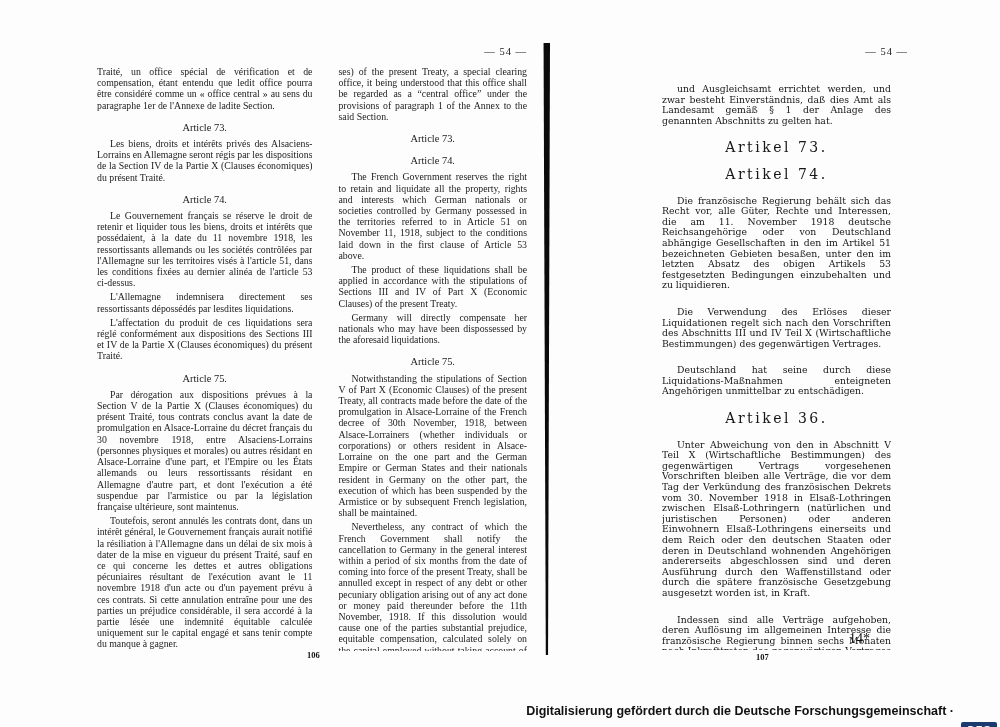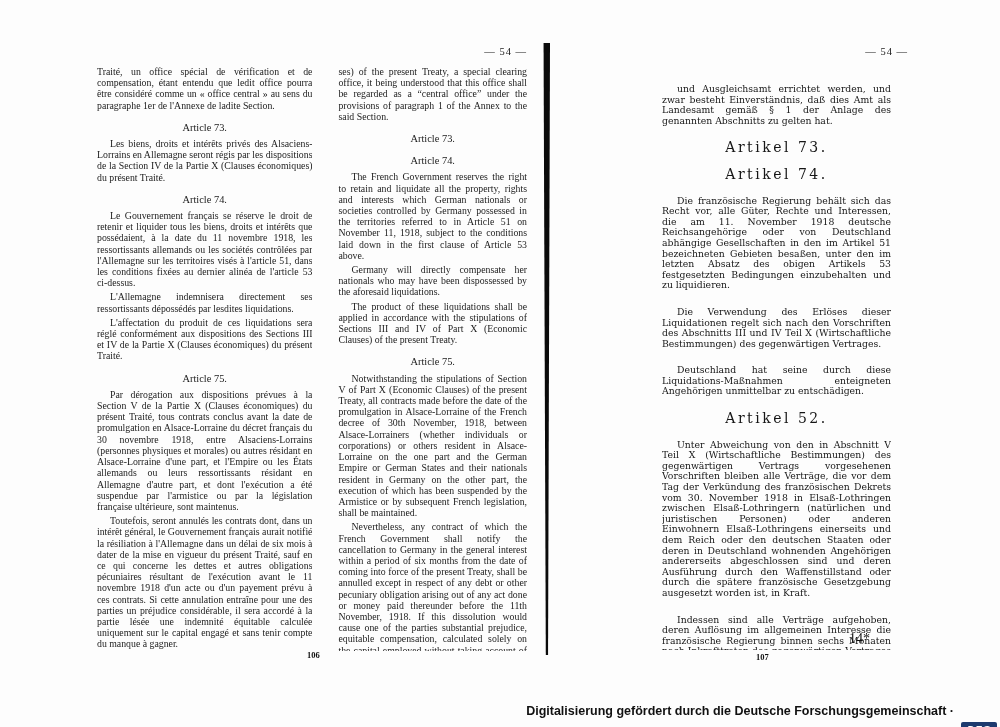--- a/index.html
+++ b/index.html
@@ -82,37 +82,37 @@
           <div class="blk paragraph">L'affectation du produit de ces liquidations sera réglé conformément aux dispositions des Sections III et IV de la Partie X (Clauses économiques) du présent Traité.</div>
           <div class="blk heading">Article 75.</div>
           <div class="blk paragraph">Par dérogation aux dispositions prévues à la Section V de la Partie X (Clauses économiques) du présent Traité, tous contrats conclus avant la date de promulgation en Alsace-Lorraine du décret français du 30 novembre 1918, entre Alsaciens-Lorrains (personnes physiques et morales) ou autres résidant en Alsace-Lorraine d'une part, et l'Empire ou les États allemands ou leurs ressortissants résidant en Allemagne d'autre part, et dont l'exécution a été suspendue par l'armistice ou par la législation française ultérieure, sont maintenus.</div>
           <div class="blk paragraph">Toutefois, seront annulés les contrats dont, dans un intérêt général, le Gouvernement français aurait notifié la résiliation à l'Allemagne dans un délai de six mois à dater de la mise en vigueur du présent Traité, sauf en ce qui concerne les dettes et autres obligations pécuniaires résultant de l'exécution avant le 11 novembre 1918 d'un acte ou d'un payement prévu à ces contrats. Si cette annulation entraîne pour une des parties un préjudice considérable, il sera accordé à la partie lésée une indemnité équitable calculée uniquement sur le capital engagé et sans tenir compte du manque à gagner.</div>
         </div>
       <div class="col col-en">
           <div class="blk paragraph flush">ses) of the present Treaty, a special clearing office, it being understood that this office shall be regarded as a “central office” under the provisions of paragraph 1 of the Annex to the said Section.</div>
           <div class="blk heading">Article 73.</div>
           <div class="blk heading">Article 74.</div>
           <div class="blk paragraph">The French Government reserves the right to retain and liquidate all the property, rights and interests which German nationals or societies controlled by Germany possessed in the territories referred to in Article 51 on November 11, 1918, subject to the conditions laid down in the first clause of Article 53 above.</div>
+          <div class="blk paragraph">The product of these liquidations shall be applied in accordance with the stipulations of Sections III and IV of Part X (Economic Clauses) of the present Treaty.</div>
           <div class="blk paragraph">Germany will directly compensate her nationals who may have been dispossessed by the aforesaid liquidations.</div>
-          <div class="blk paragraph">The product of these liquidations shall be applied in accordance with the stipulations of Sections III and IV of Part X (Economic Clauses) of the present Treaty.</div>
           <div class="blk heading">Article 75.</div>
           <div class="blk paragraph">Notwithstanding the stipulations of Section V of Part X (Economic Clauses) of the present Treaty, all contracts made before the date of the promulgation in Alsace-Lorraine of the French decree of 30th November, 1918, between Alsace-Lorrainers (whether individuals or corporations) or others resident in Alsace-Lorraine on the one part and the German Empire or German States and their nationals resident in Germany on the other part, the execution of which has been suspended by the Armistice or by subsequent French legislation, shall be maintained.</div>
           <div class="blk paragraph">Nevertheless, any contract of which the French Government shall notify the cancellation to Germany in the general interest within a period of six months from the date of coming into force of the present Treaty, shall be annulled except in respect of any debt or other pecuniary obligation arising out of any act done or money paid thereunder before the 11th November, 1918. If this dissolution would cause one of the parties substantial prejudice, equitable compensation, calculated solely on the capital employed without taking account of loss of profits, shall be accorded to the prejudiced party.</div>
         </div>
     </div>
   </div>
 
   <div class="col col-de">
       <div class="blk paragraph flush">und Ausgleichsamt errichtet werden, und zwar besteht Einverständnis, daß dies Amt als Landesamt gemäß § 1 der Anlage des genannten Abschnitts zu gelten hat.</div>
       <div class="blk heading">Artikel 73.</div>
       <div class="blk heading">Artikel 74.</div>
       <div class="blk paragraph">Die französische Regierung behält sich das Recht vor, alle Güter, Rechte und Interessen, die am 11. November 1918 deutsche Reichsangehörige oder von Deutschland abhängige Gesellschaften in den im Artikel 51 bezeichneten Gebieten besaßen, unter den im letzten Absatz des obigen Artikels 53 festgesetzten Bedingungen einzubehalten und zu liquidieren.</div>
       <div class="blk paragraph">Die Verwendung des Erlöses dieser Liquidationen regelt sich nach den Vorschriften des Abschnitts III und IV Teil X (Wirtschaftliche Bestimmungen) des gegenwärtigen Vertrages.</div>
       <div class="blk paragraph">Deutschland hat seine durch diese Liquidations-Maßnahmen enteigneten Angehörigen unmittelbar zu entschädigen.</div>
-      <div class="blk heading">Artikel 52.</div>
+      <div class="blk heading">Artikel 36.</div>
       <div class="blk paragraph">Unter Abweichung von den in Abschnitt V Teil X (Wirtschaftliche Bestimmungen) des gegenwärtigen Vertrags vorgesehenen Vorschriften bleiben alle Verträge, die vor dem Tag der Verkündung des französischen Dekrets vom 30. November 1918 in Elsaß-Lothringen zwischen Elsaß-Lothringern (natürlichen und juristischen Personen) oder anderen Einwohnern Elsaß-Lothringens einerseits und dem Reich oder den deutschen Staaten oder deren in Deutschland wohnenden Angehörigen andererseits abgeschlossen sind und deren Ausführung durch den Waffenstillstand oder durch die spätere französische Gesetzgebung ausgesetzt worden ist, in Kraft.</div>
       <div class="blk paragraph">Indessen sind alle Verträge aufgehoben, deren Auflösung im allgemeinen Interesse die französische Regierung binnen sechs Monaten nach Inkrafttreten des gegenwärtigen Vertrages an Deutschland amtlich mitteilt. Ausgenommen bleiben die Forderungen und sonstigen Geldverbindlichkeiten, die sich aus einer vor dem 11. November 1918 auf Grund eines solchen Vertrages bereits vollzogenen Rechtshandlung oder Zahlung ergeben. Hat diese Auflösung für eine der Parteien einen erheblichen Nachteil zur Folge, so wird der geschädigten Partei eine angemessene Entschädigung zugebilligt, die aber lediglich nach dem angelegten Kapital ohne Rücksicht auf den entgangenen Gewinn berechnet wird.</div>
     </div>
 
   <div class="page-num pn-left">106</div>
   <div class="page-num pn-right">107</div>
   <div class="sig-mark">14*</div>
 
   <div class="banner">
     <span class="banner-text">Digitalisierung gefördert durch die Deutsche Forschungsgemeinschaft ·</span>

